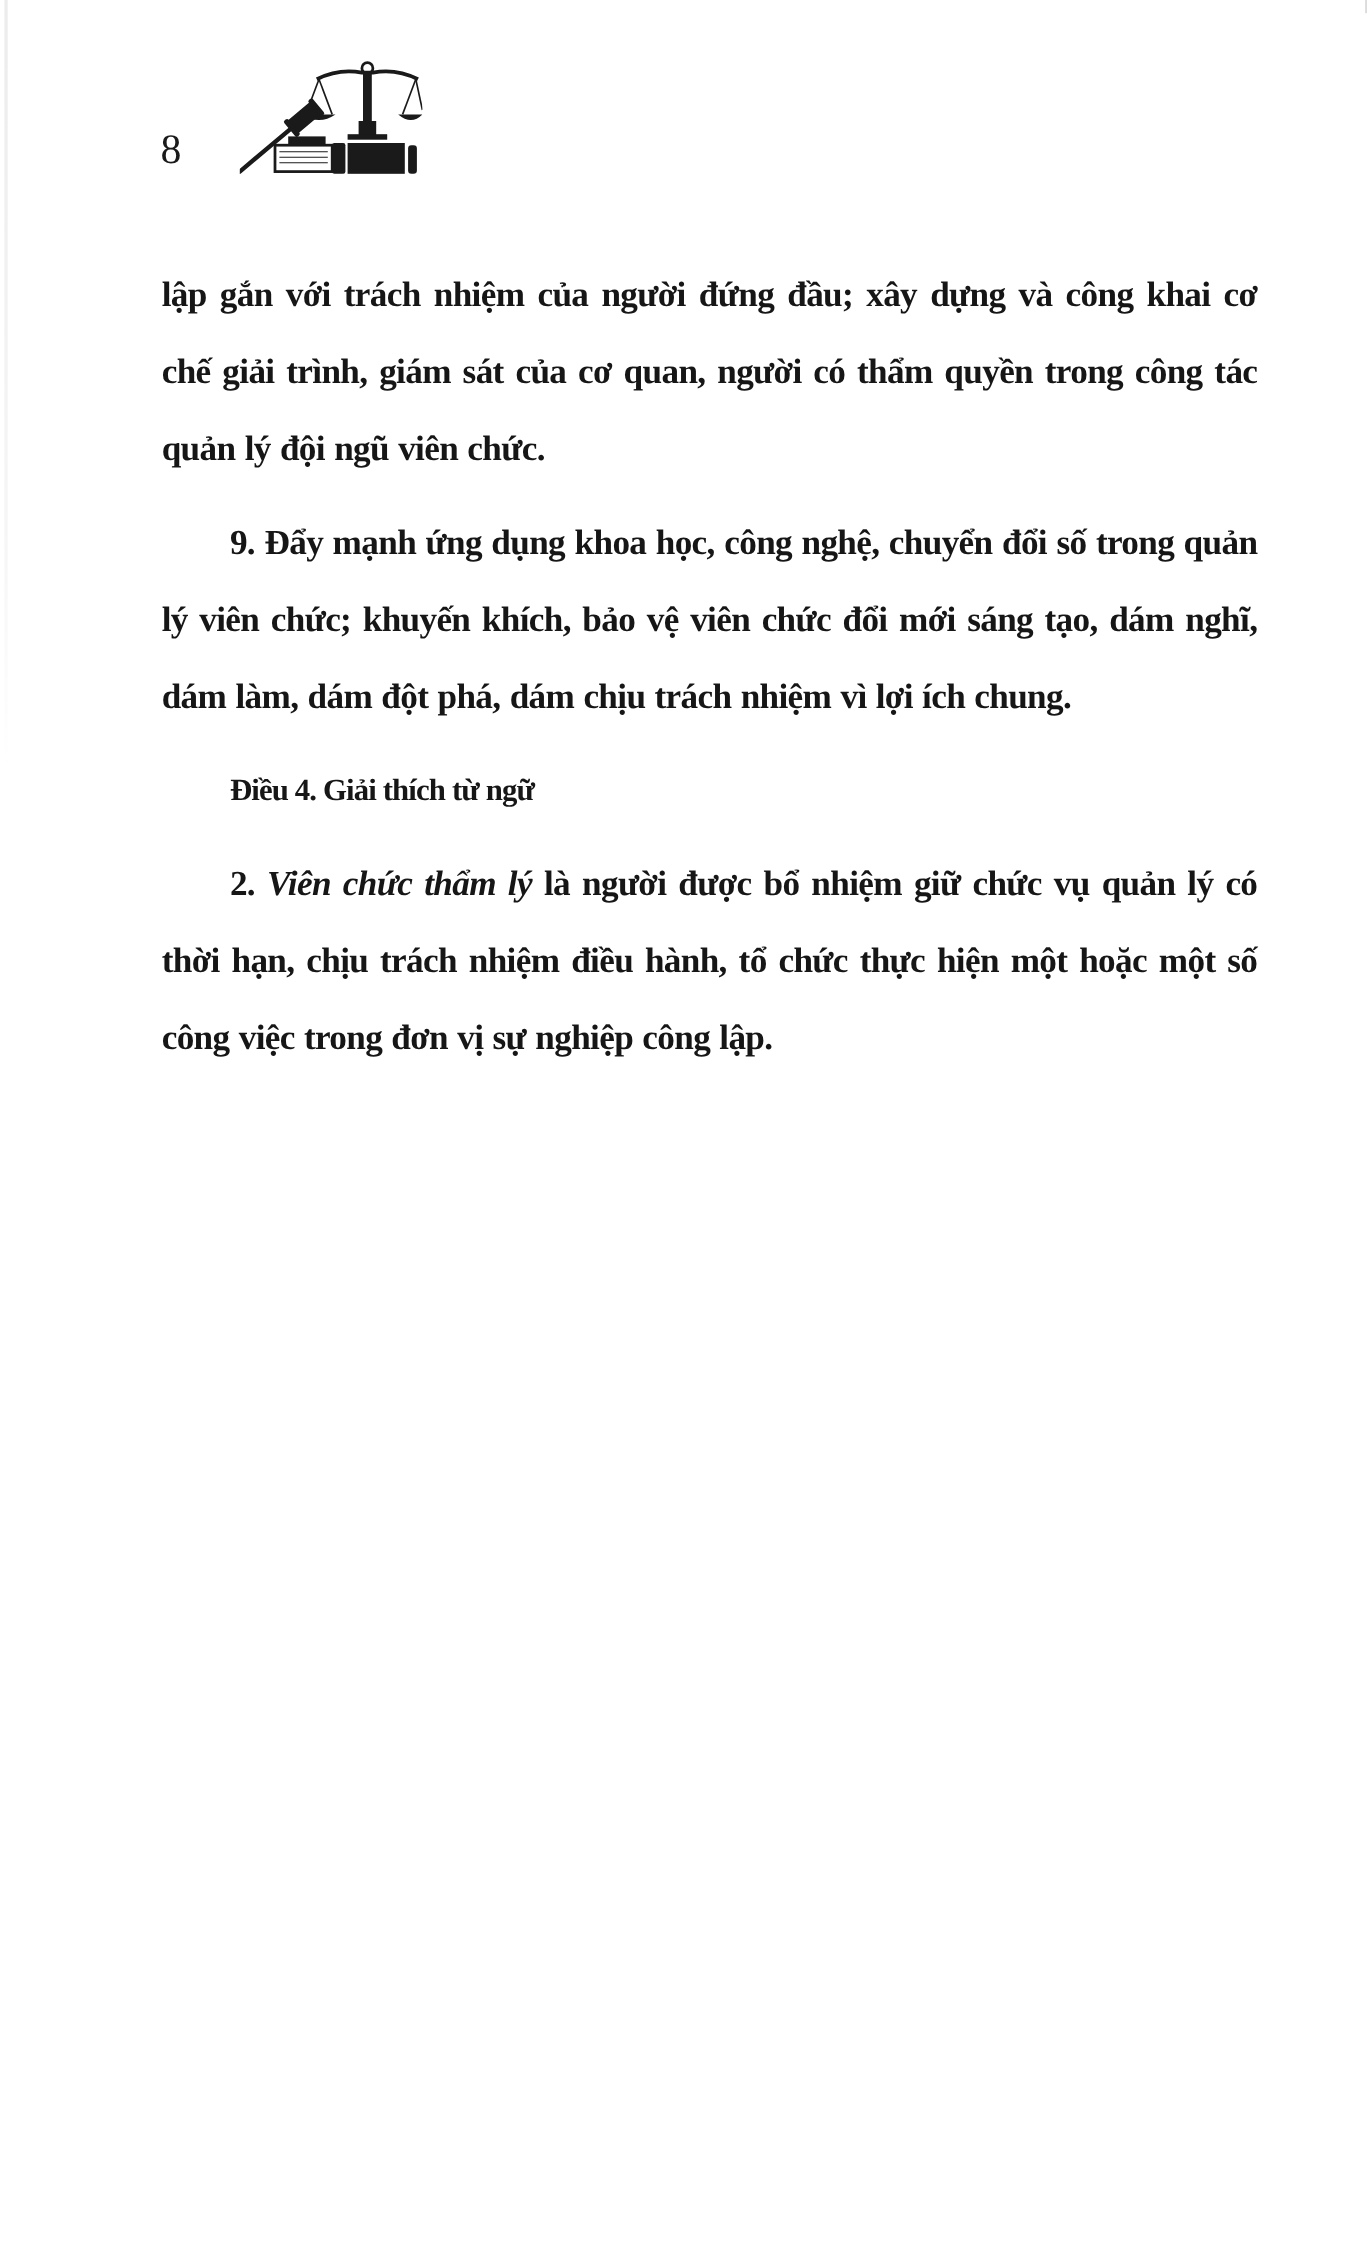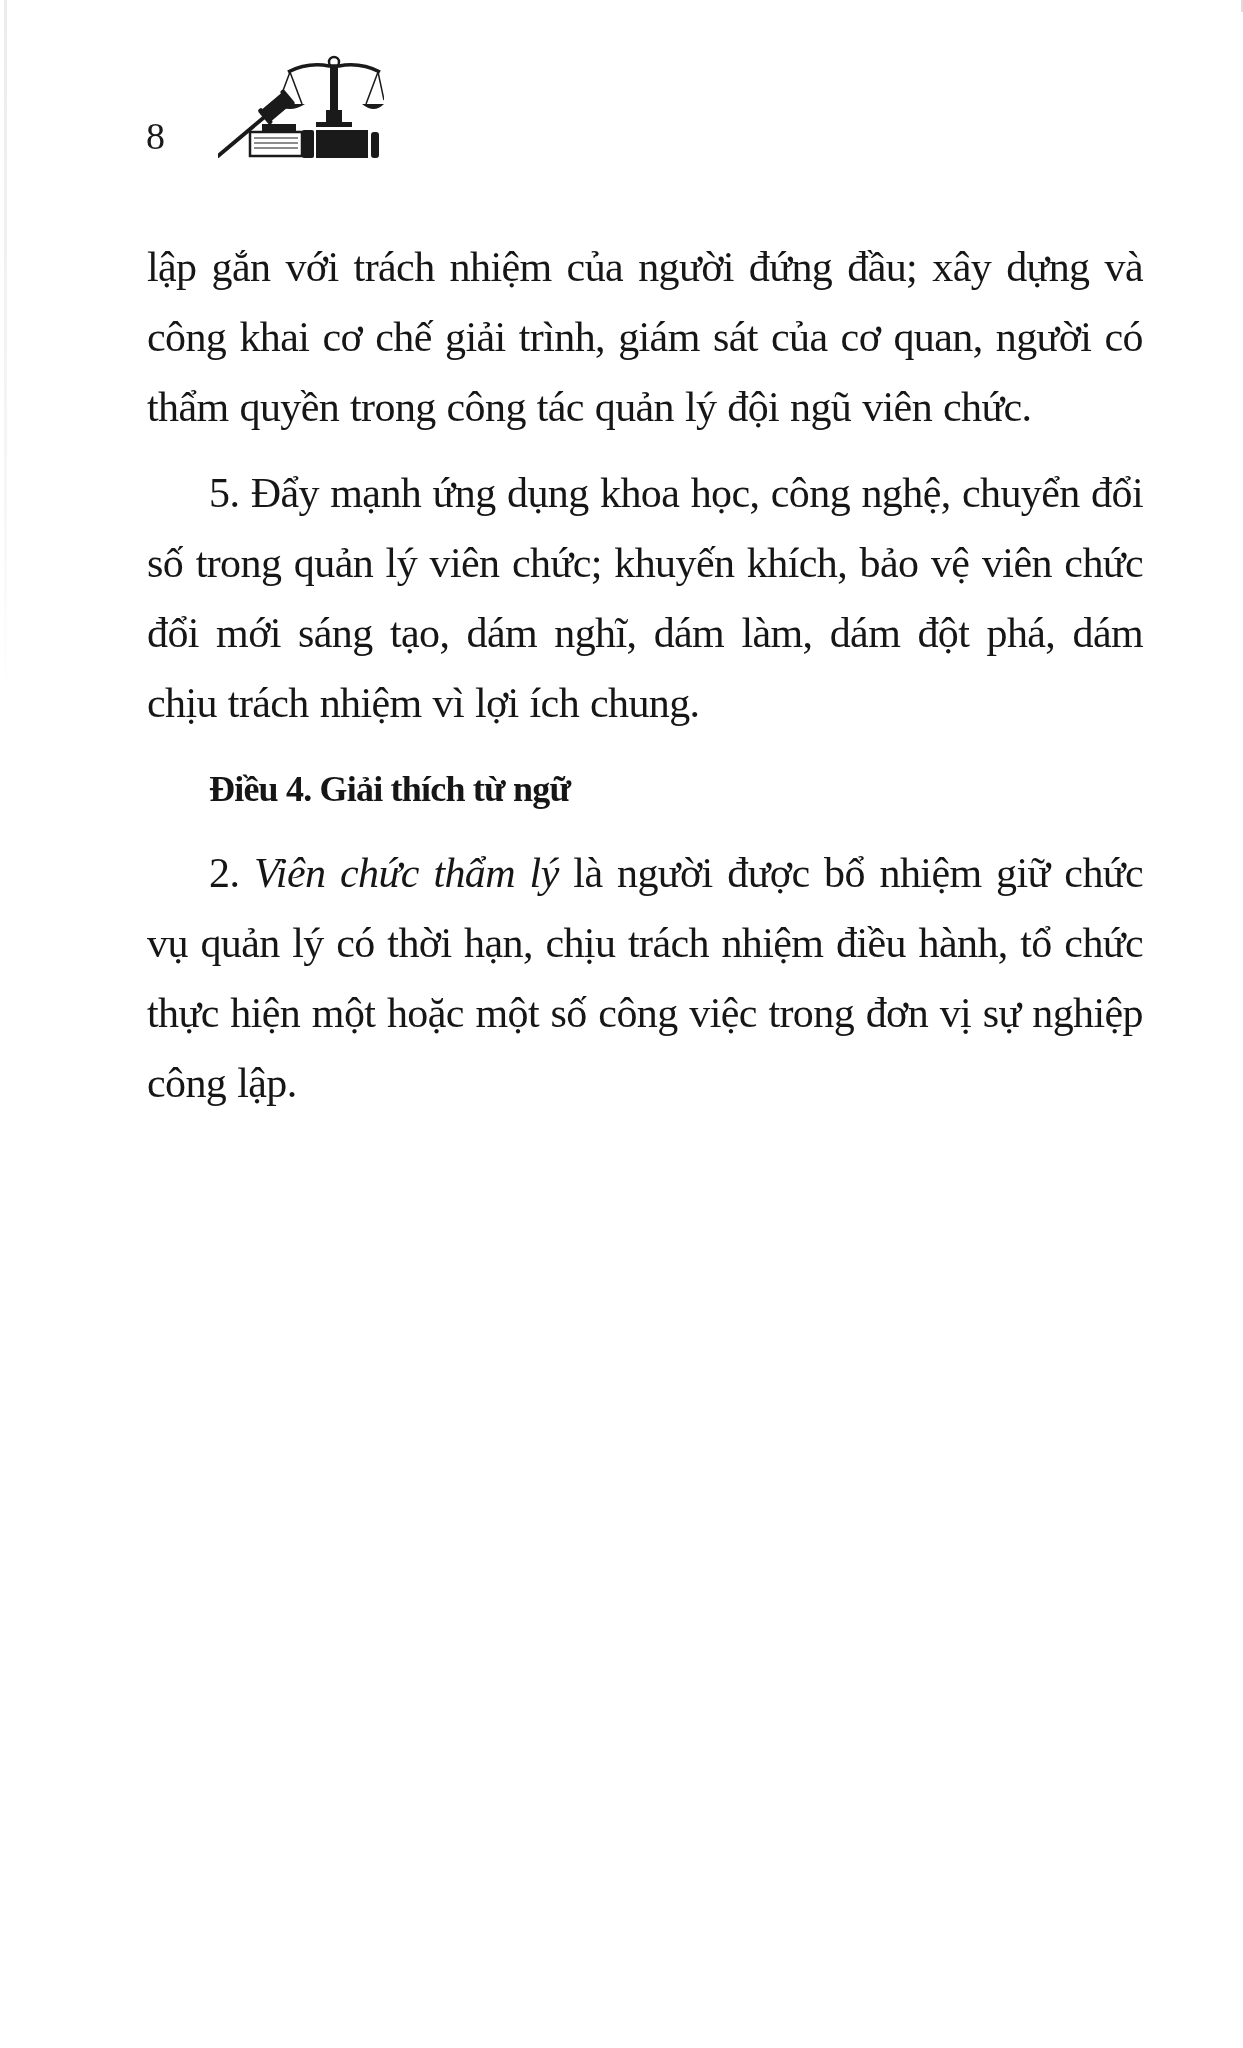--- a/index.html
+++ b/index.html
@@ -54,33 +54,34 @@
       height: 110px;
     }
     .content {
       position: absolute;
       left: 147px;
       top: 232px;
       width: 996px;
     }
     .para {
       margin: 0 0 16px 0;
-      font-size: 42px;
+      font-size: 32px;
       line-height: 70px;
       text-align: justify;
       text-align-last: left;
       letter-spacing: -0.6px;
       word-spacing: 1px;
+      font-weight: bold;
     }
     .para.indent {
       text-indent: 62px;
     }
     .heading {
       margin: 0 0 14px 0;
-      font-size: 36px;
+      font-size: 28px;
       line-height: 70px;
       font-weight: bold;
       text-indent: 62px;
       letter-spacing: -0.8px;
     }
     .term {
       font-style: italic;
     }
   </style>
 </head>
@@ -124,20 +125,20 @@
     <g transform="rotate(-40 58 56)">
       <rect x="44" y="48" width="30" height="15" rx="3" fill="#1a1a1a"></rect>
       <rect x="42" y="46" width="5" height="19" rx="2" fill="#1a1a1a"></rect>
       <rect x="71" y="46" width="5" height="19" rx="2" fill="#1a1a1a"></rect>
     </g>
   </svg>
 </div>
 
 <div class="content">
   <p class="para">lập gắn với trách nhiệm của người đứng đầu; xây dựng và công khai cơ chế giải trình, giám sát của cơ quan, người có thẩm quyền trong công tác quản lý đội ngũ viên chức.</p>
-  <p class="para indent">5. Đẩy mạnh ứng dụng khoa học, công nghệ, chuyển đổi số trong quản lý viên chức; khuyến khích, bảo vệ viên chức đổi mới sáng tạo, dám nghĩ, dám làm, dám đột phá, dám chịu trách nhiệm vì lợi ích chung.</p>
+  <p class="para indent">9. Đẩy mạnh ứng dụng khoa học, công nghệ, chuyển đổi số trong quản lý viên chức; khuyến khích, bảo vệ viên chức đổi mới sáng tạo, dám nghĩ, dám làm, dám đột phá, dám chịu trách nhiệm vì lợi ích chung.</p>
 
   <h2 class="heading">Điều 4. Giải thích từ ngữ</h2>
 
 
 
   <p class="para indent"><span>2. </span><span class="term">Viên chức thẩm lý</span><span> là người được bổ nhiệm giữ chức vụ quản lý có thời hạn, chịu trách nhiệm điều hành, tổ chức thực hiện một hoặc một số công việc trong đơn vị sự nghiệp công lập.</span></p>
 </div>
 
 </body></html>

